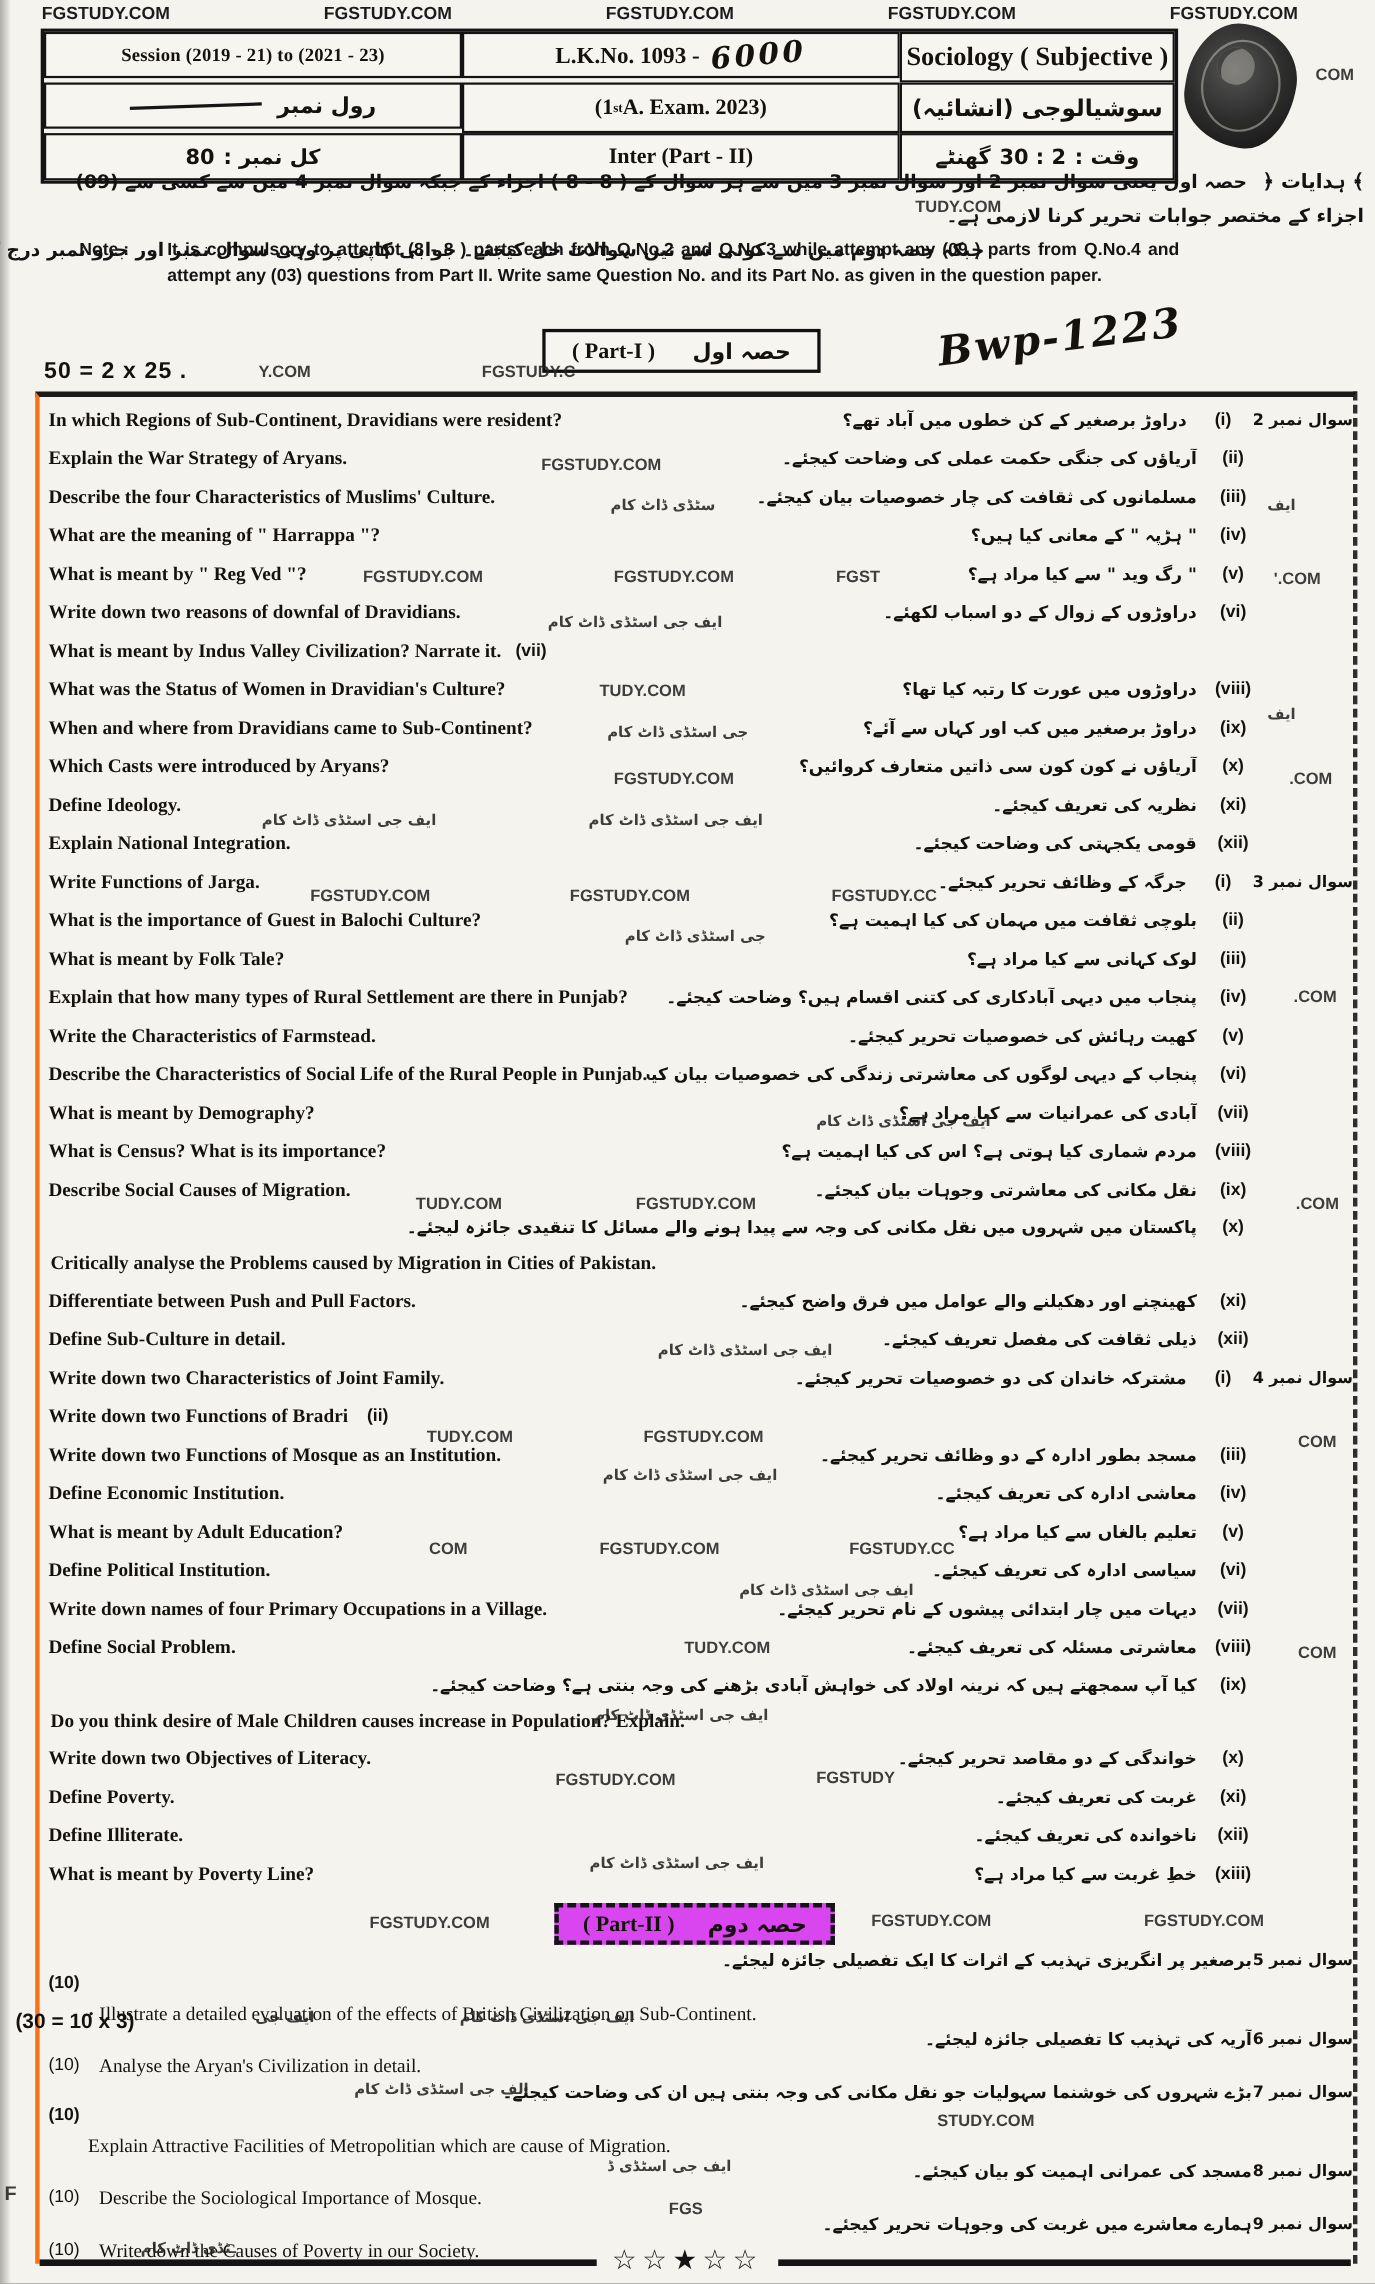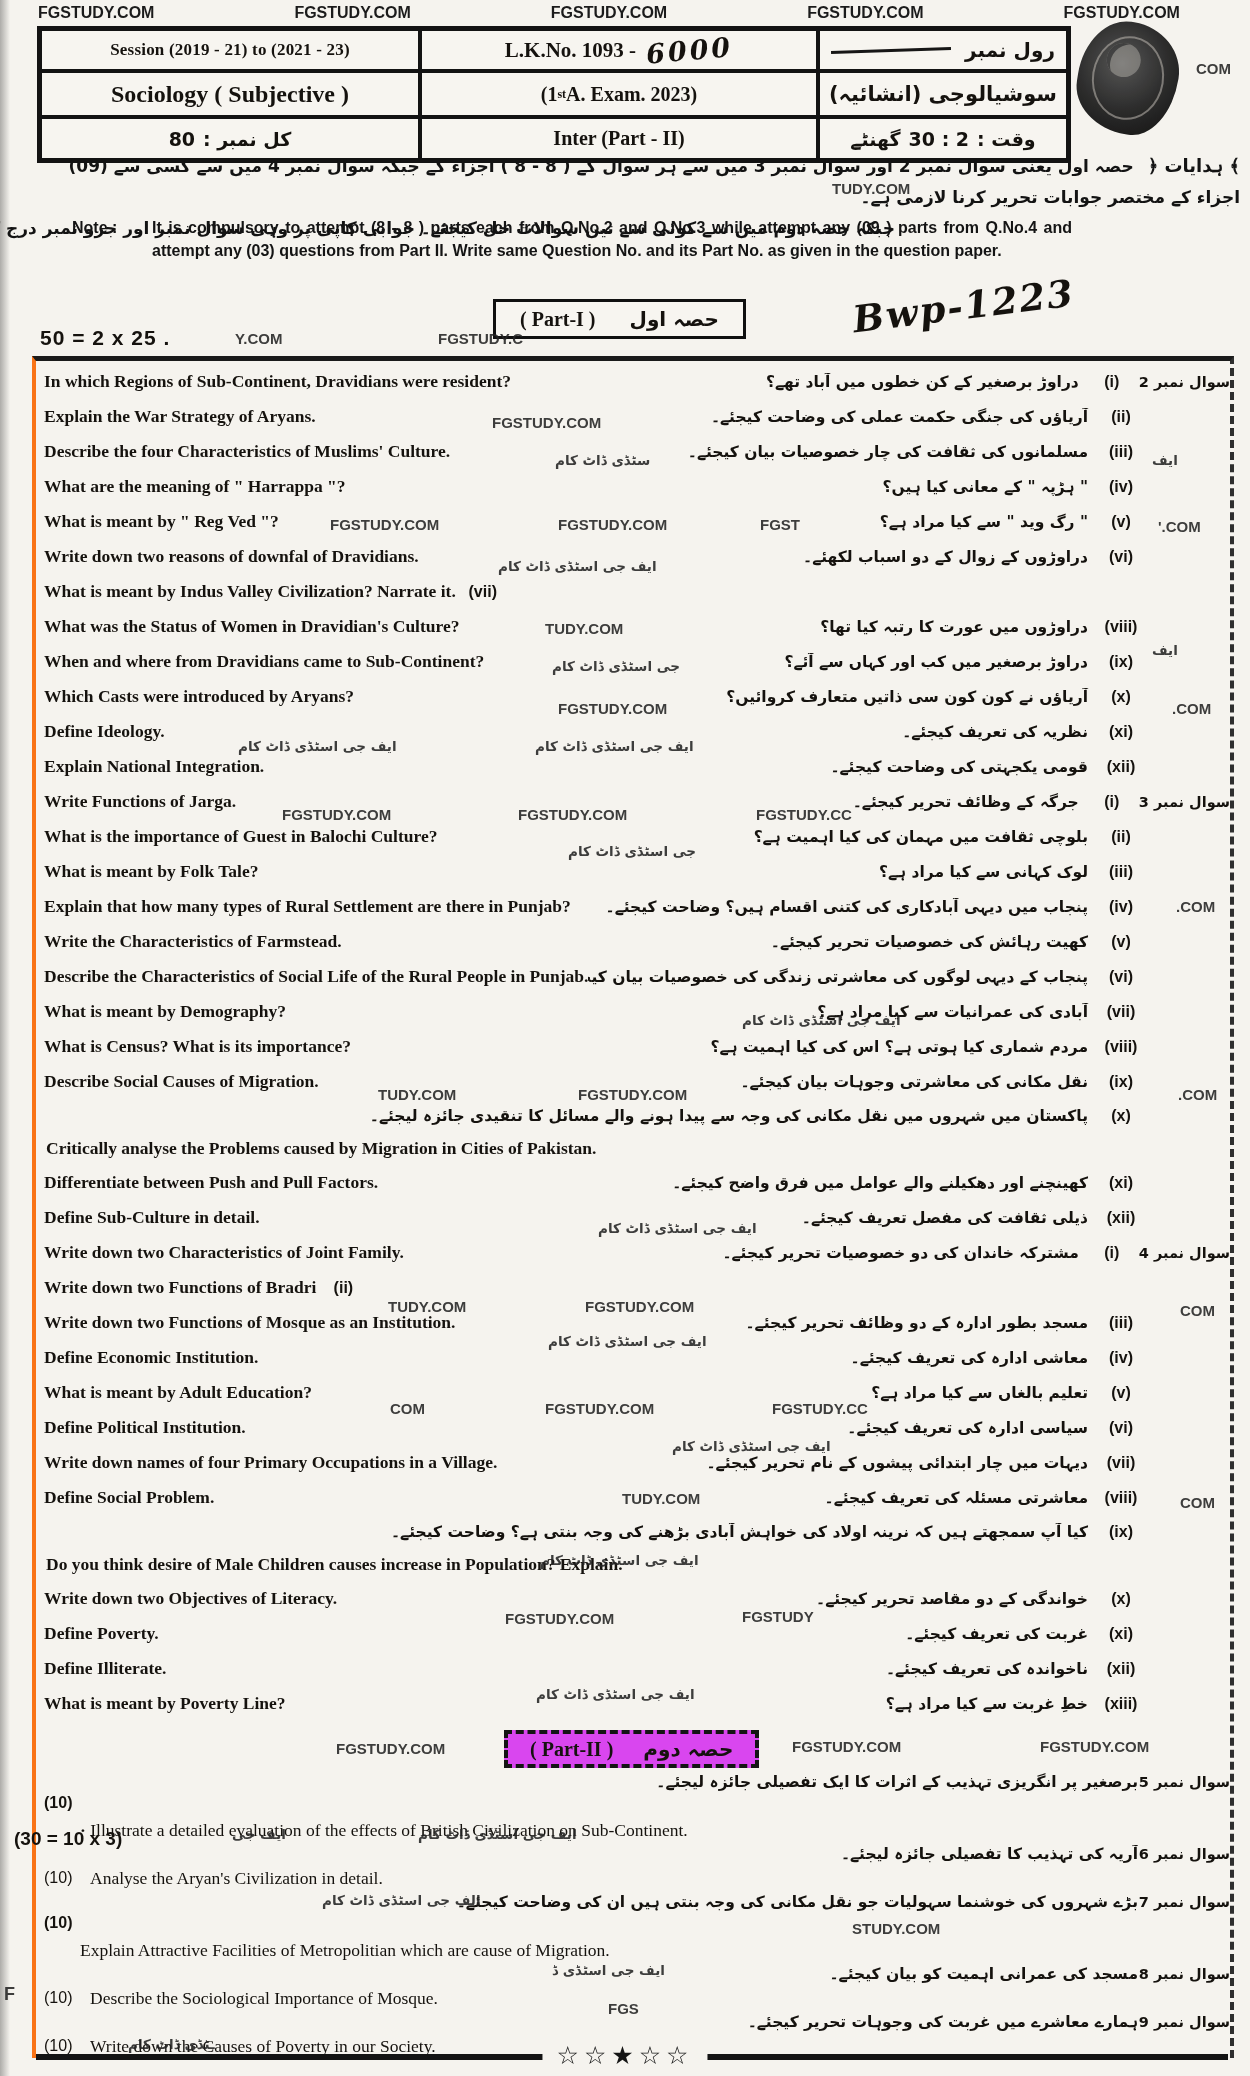--- a/index.html
+++ b/index.html
@@ -106,25 +106,25 @@
     <span>FGSTUDY.COM</span>
     <span>FGSTUDY.COM</span>
   </div>
 
   <div class="htable">
     <div class="hcell r1 session">Session (2019 - 21)  to  (2021 - 23)</div>
     <div class="hcell r1 lk">
       <span>L.K.No. 1093 -</span>
       <span class="hand">6000</span>
     </div>
+    <div class="hcell r2 subj-en">Sociology  ( Subjective )</div>
     <div class="hcell r1 roll urdu" dir="rtl">
       <span>رول نمبر</span>
       <span class="rolldash"></span>
     </div>
-    <div class="hcell r2 subj-en">Sociology  ( Subjective )</div>
     <div class="hcell r2 exam">
       <span>(1</span>
         <sup>st</sup>
         <span> A. Exam. 2023)</span>
     </div>
     <div class="hcell r2 urdu" dir="rtl" style="font-size:21px">سوشیالوجی  (انشائیہ)</div>
     <div class="hcell r3 marks-ur urdu" dir="rtl">
       <span>کل نمبر :</span>
       <span>80</span>
     </div>

